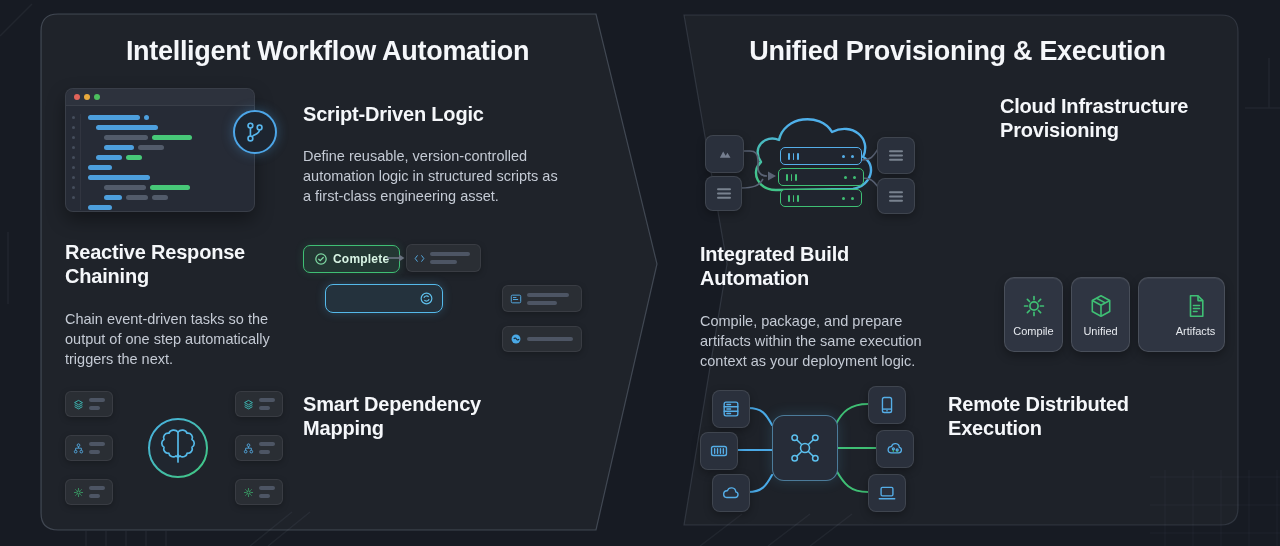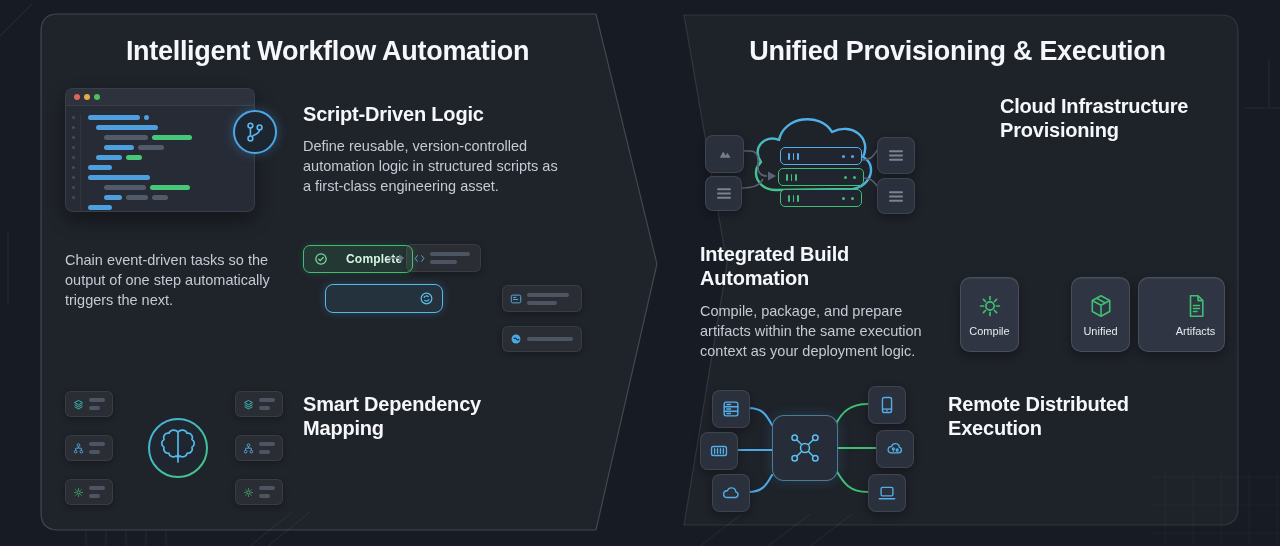--- a/index.html
+++ b/index.html
@@ -2,41 +2,41 @@
 <html><head>
 <meta charset="utf-8">
 <style>
   html,body{margin:0;padding:0;background:#10141b;}
   .stage{position:relative;width:1280px;height:546px;background:#171b23;overflow:hidden;
          font-family:"Liberation Sans",sans-serif;}
   .abs{position:absolute;}
   svg{display:block;}
   .panel-title{font-size:27px;font-weight:700;color:#f5f7fa;text-align:center;letter-spacing:-.3px;margin:0;}
   .feat-h{font-size:20px;font-weight:700;color:#f5f7fa;line-height:1.22;margin:0;letter-spacing:-.2px;}
-  .feat-p{font-size:14.5px;color:#c4cad4;line-height:1.37;margin:11px 0 0;}
+  .feat-p{font-size:14.5px;color:#c4cad4;line-height:1.37;margin:21px 0 0;}
   
   .editor{width:188px;height:122px;background:#262b36;border:1px solid rgba(255,255,255,.09);
           border-radius:8px;box-shadow:0 8px 18px rgba(0,0,0,.38);}
   .editor-titlebar{height:16px;display:flex;align-items:center;gap:4px;padding-left:8px;
           background:rgba(255,255,255,.035);border-bottom:1px solid rgba(255,255,255,.06);
           border-radius:8px 8px 0 0;}
   .tl-dot{width:6px;height:6px;border-radius:50%;}
   .editor-body{display:flex;padding:8px 8px 0 6px;}
   .gutter{display:flex;flex-direction:column;gap:7px;margin-right:7px;padding:2px 5px 0 0;
           border-right:1px solid rgba(255,255,255,.05);}
   .gutter i{width:3px;height:3px;border-radius:50%;background:#454d5c;display:block;}
   .code{display:flex;flex-direction:column;gap:5px;flex:1;padding-top:1px;}
   .cline{display:flex;gap:4px;align-items:center;}
   .cb{height:5px;border-radius:2.5px;}
   .c-blue{background:#4d9fdd;} .c-gray{background:#525b6a;} .c-green{background:#47c878;}
   .c-dot{width:5px;height:5px;border-radius:50%;background:#4d9fdd;}
   
   .badge-git{width:40px;height:40px;border-radius:50%;background:#1d2530;border:2px solid #4da6e8;
           display:flex;align-items:center;justify-content:center;box-shadow:0 0 12px rgba(77,166,232,.35);}
-  .pill-complete{display:flex;align-items:center;gap:18px;height:26px;padding:0 10px;border-radius:7px;
+  .pill-complete{display:flex;align-items:center;gap:5px;height:26px;padding:0 10px;border-radius:7px;
           border:1.5px solid #3fbf74;background:rgba(63,191,116,.13);box-shadow:0 0 9px rgba(63,191,116,.18);}
   .pill-complete b{font-size:12px;font-weight:700;color:#d8f4e4;letter-spacing:.2px;}
   .chip{display:flex;align-items:center;gap:5px;padding:0 7px;background:rgba(255,255,255,.05);
           border:1px solid rgba(255,255,255,.07);border-radius:6px;box-shadow:0 2px 6px rgba(0,0,0,.25);}
   .bar{height:4px;border-radius:2px;background:#4d5564;}
   .bars-col{display:flex;flex-direction:column;gap:4px;}
   .pill-active{border-radius:8px;border:1.5px solid #55b9ea;background:rgba(85,185,234,.10);
           box-shadow:0 0 10px rgba(85,185,234,.25);display:flex;align-items:center;
           justify-content:flex-end;padding-right:8px;}
   
@@ -158,20 +158,21 @@
       </svg>
     </div>
 
     <div class="abs" style="left:303px;top:102px;width:262px;">
       <h3 class="feat-h">Script-Driven Logic</h3>
       <p class="feat-p">Define reusable, version-controlled automation logic in structured scripts as a first-class engineering asset.</p>
     </div>
 
     
     <div class="abs" style="left:65px;top:240px;width:228px;">
+      <h3 class="feat-h" style="width:200px">Reactive Response Chaining</h3>
       <p class="feat-p">Chain event-driven tasks so the output of one step automatically triggers the next.</p>
     </div>
 
     <div class="abs pill-complete" style="left:303px;top:245px;">
       <svg width="14" height="14" viewBox="0 0 20 20" fill="none" stroke="#7fd9a3" stroke-width="1.8" stroke-linecap="round">
         <circle cx="10" cy="10" r="7.4"></circle>
           <path d="M6.8 10.3l2.1 2.1 4.3-4.5"></path>
       </svg>
       <b>Complete</b>
     </div>
@@ -383,21 +384,21 @@
     <div class="abs" style="left:1000px;top:94px;width:274px;">
       <h3 class="feat-h" style="width:220px">Cloud Infrastructure Provisioning</h3>
     </div>
 
     
     <div class="abs" style="left:700px;top:242px;width:258px;">
       <h3 class="feat-h" style="width:190px">Integrated Build Automation</h3>
       <p class="feat-p" style="width:250px">Compile, package, and prepare artifacts within the same execution context as your deployment logic.</p>
     </div>
 
-    <div class="build-card" style="left:960px;top:277px;">
+    <div class="build-card" style="left:1004px;top:277px;">
       <svg width="26" height="26" viewBox="0 0 26 26" fill="none" stroke="#3fbf74" stroke-width="1.7" stroke-linecap="round">
         <circle cx="13" cy="13" r="4.1"></circle>
         <path d="M13 3.6v3M13 19.4v3M3.6 13h3M19.4 13h3M6.4 6.4l2.1 2.1M17.5 17.5l2.1 2.1M6.4 19.6l2.1-2.1M17.5 8.5l2.1-2.1"></path>
       </svg>
       <span>Compile</span>
     </div>
     <div class="build-card" style="left:1071px;top:277px;">
       <svg width="26" height="26" viewBox="0 0 26 26" fill="none" stroke="#3fbf74" stroke-width="1.6" stroke-linejoin="round">
         <path d="M13 2.8l8.7 4.7v11L13 23.2 4.3 18.5v-11z"></path>
         <path d="M4.3 7.5L13 12.2l8.7-4.7M13 12.2V23M8.6 5.2l8.7 4.7"></path>

